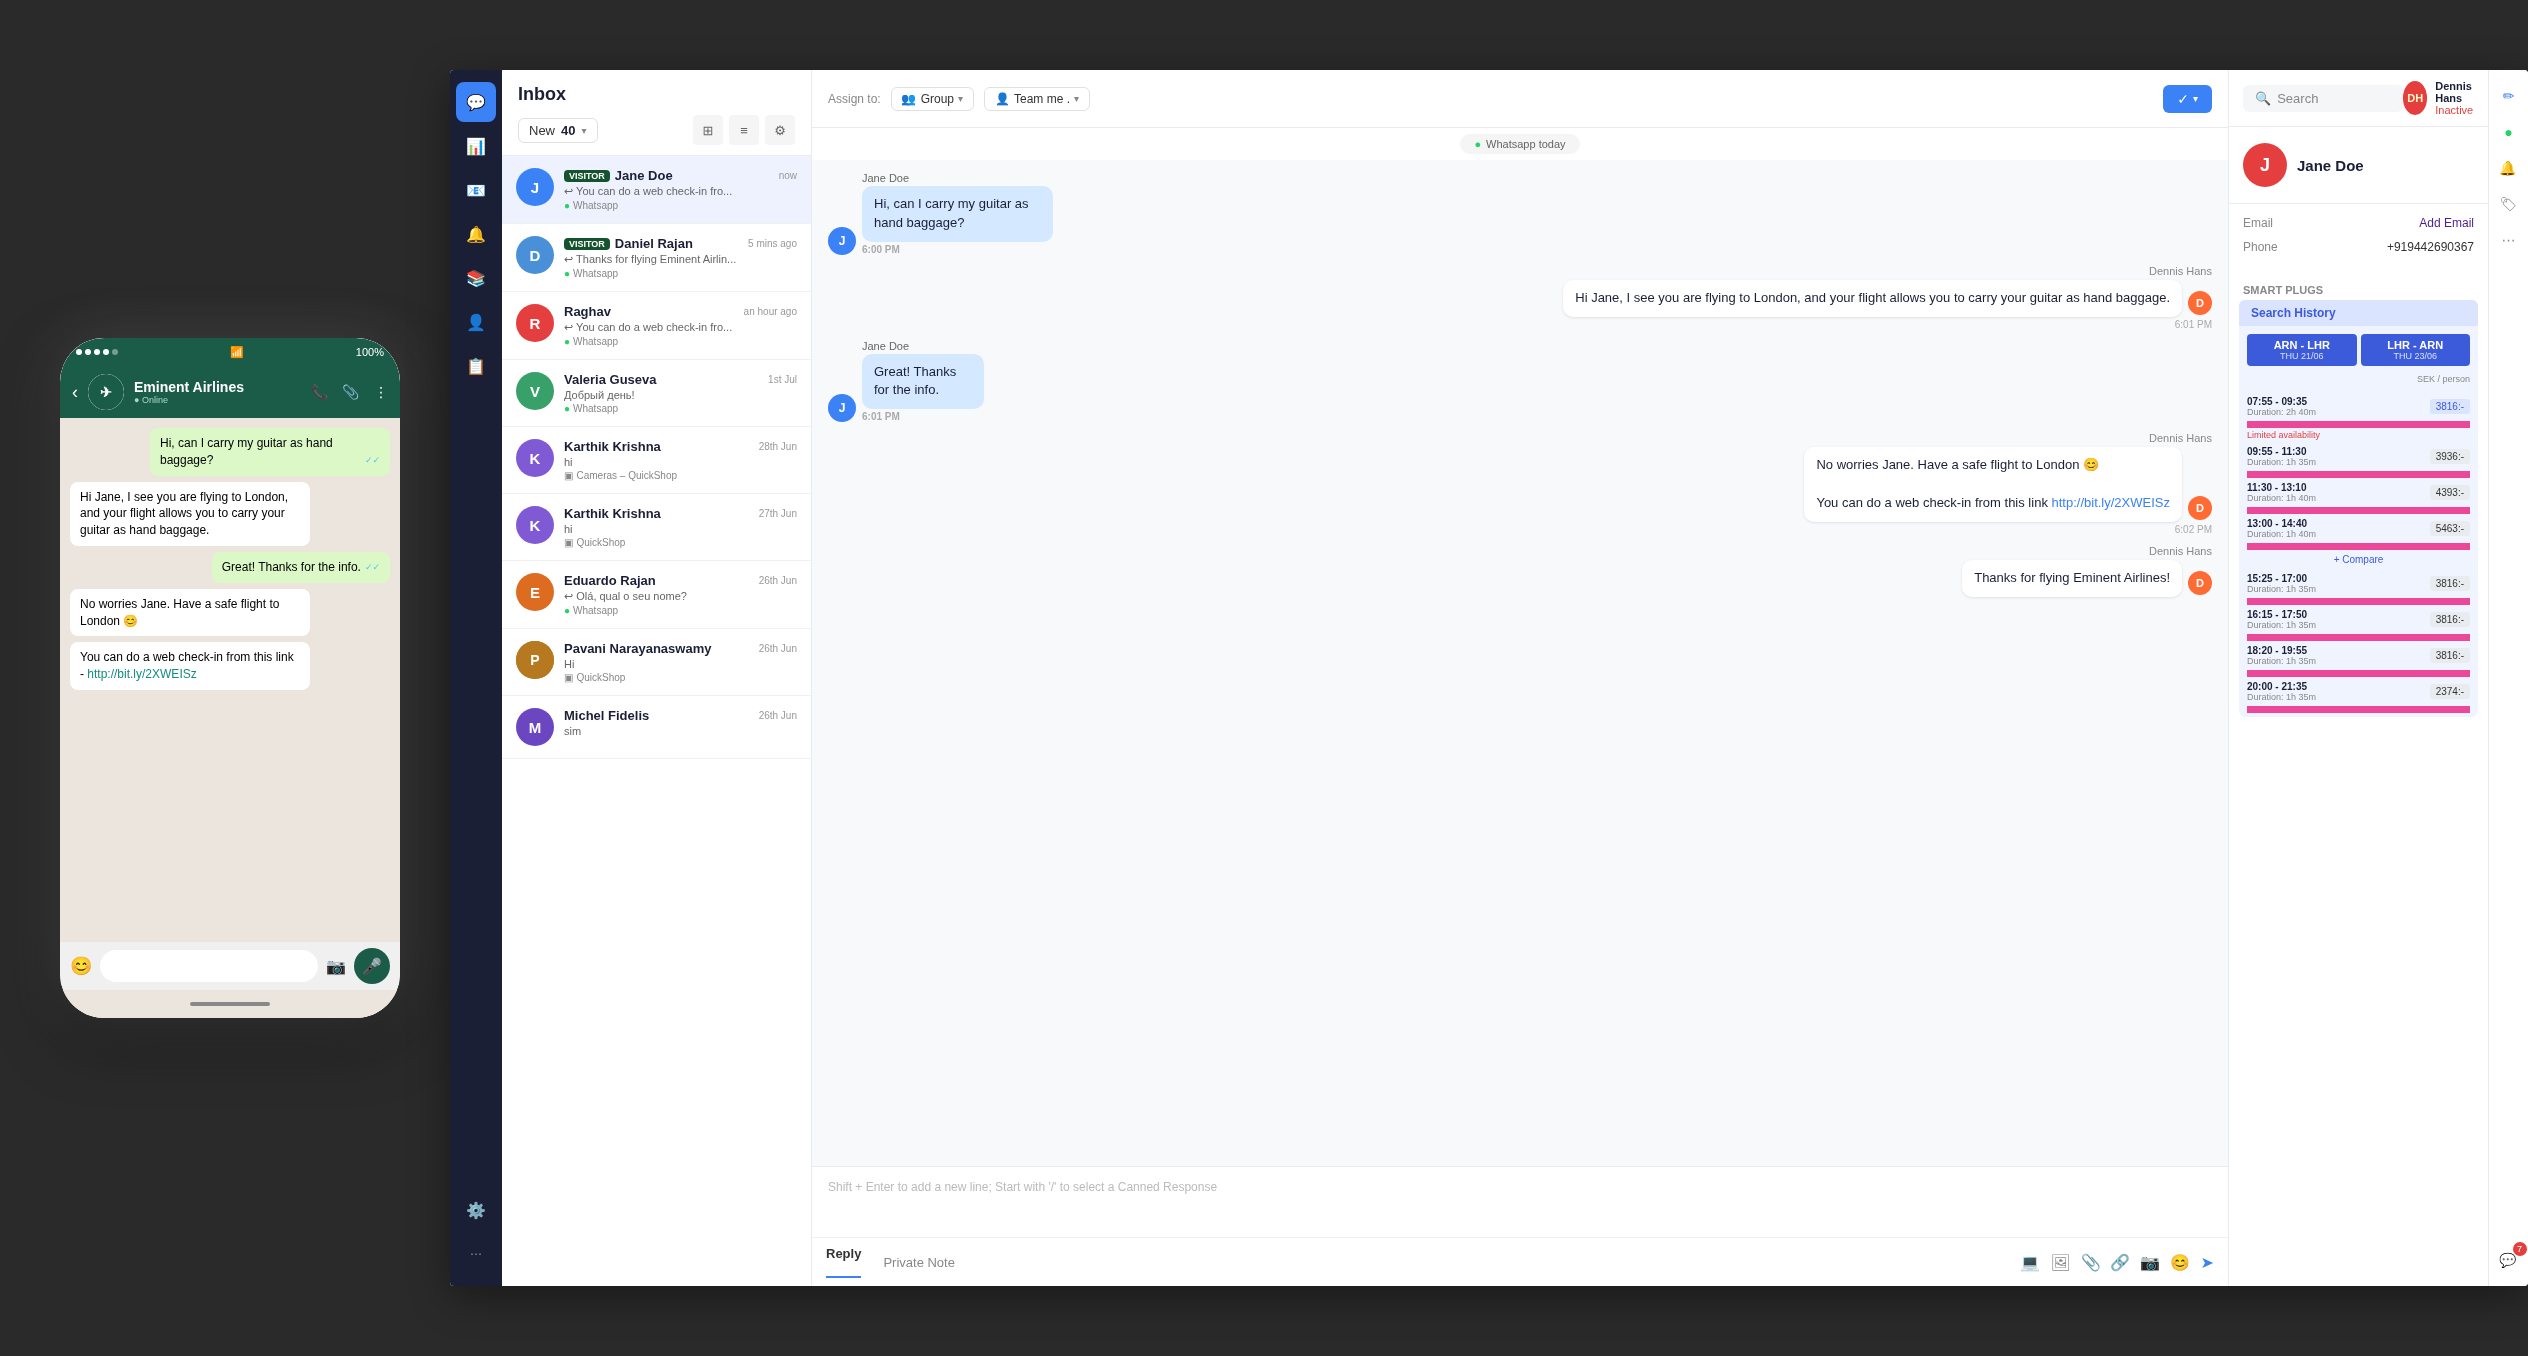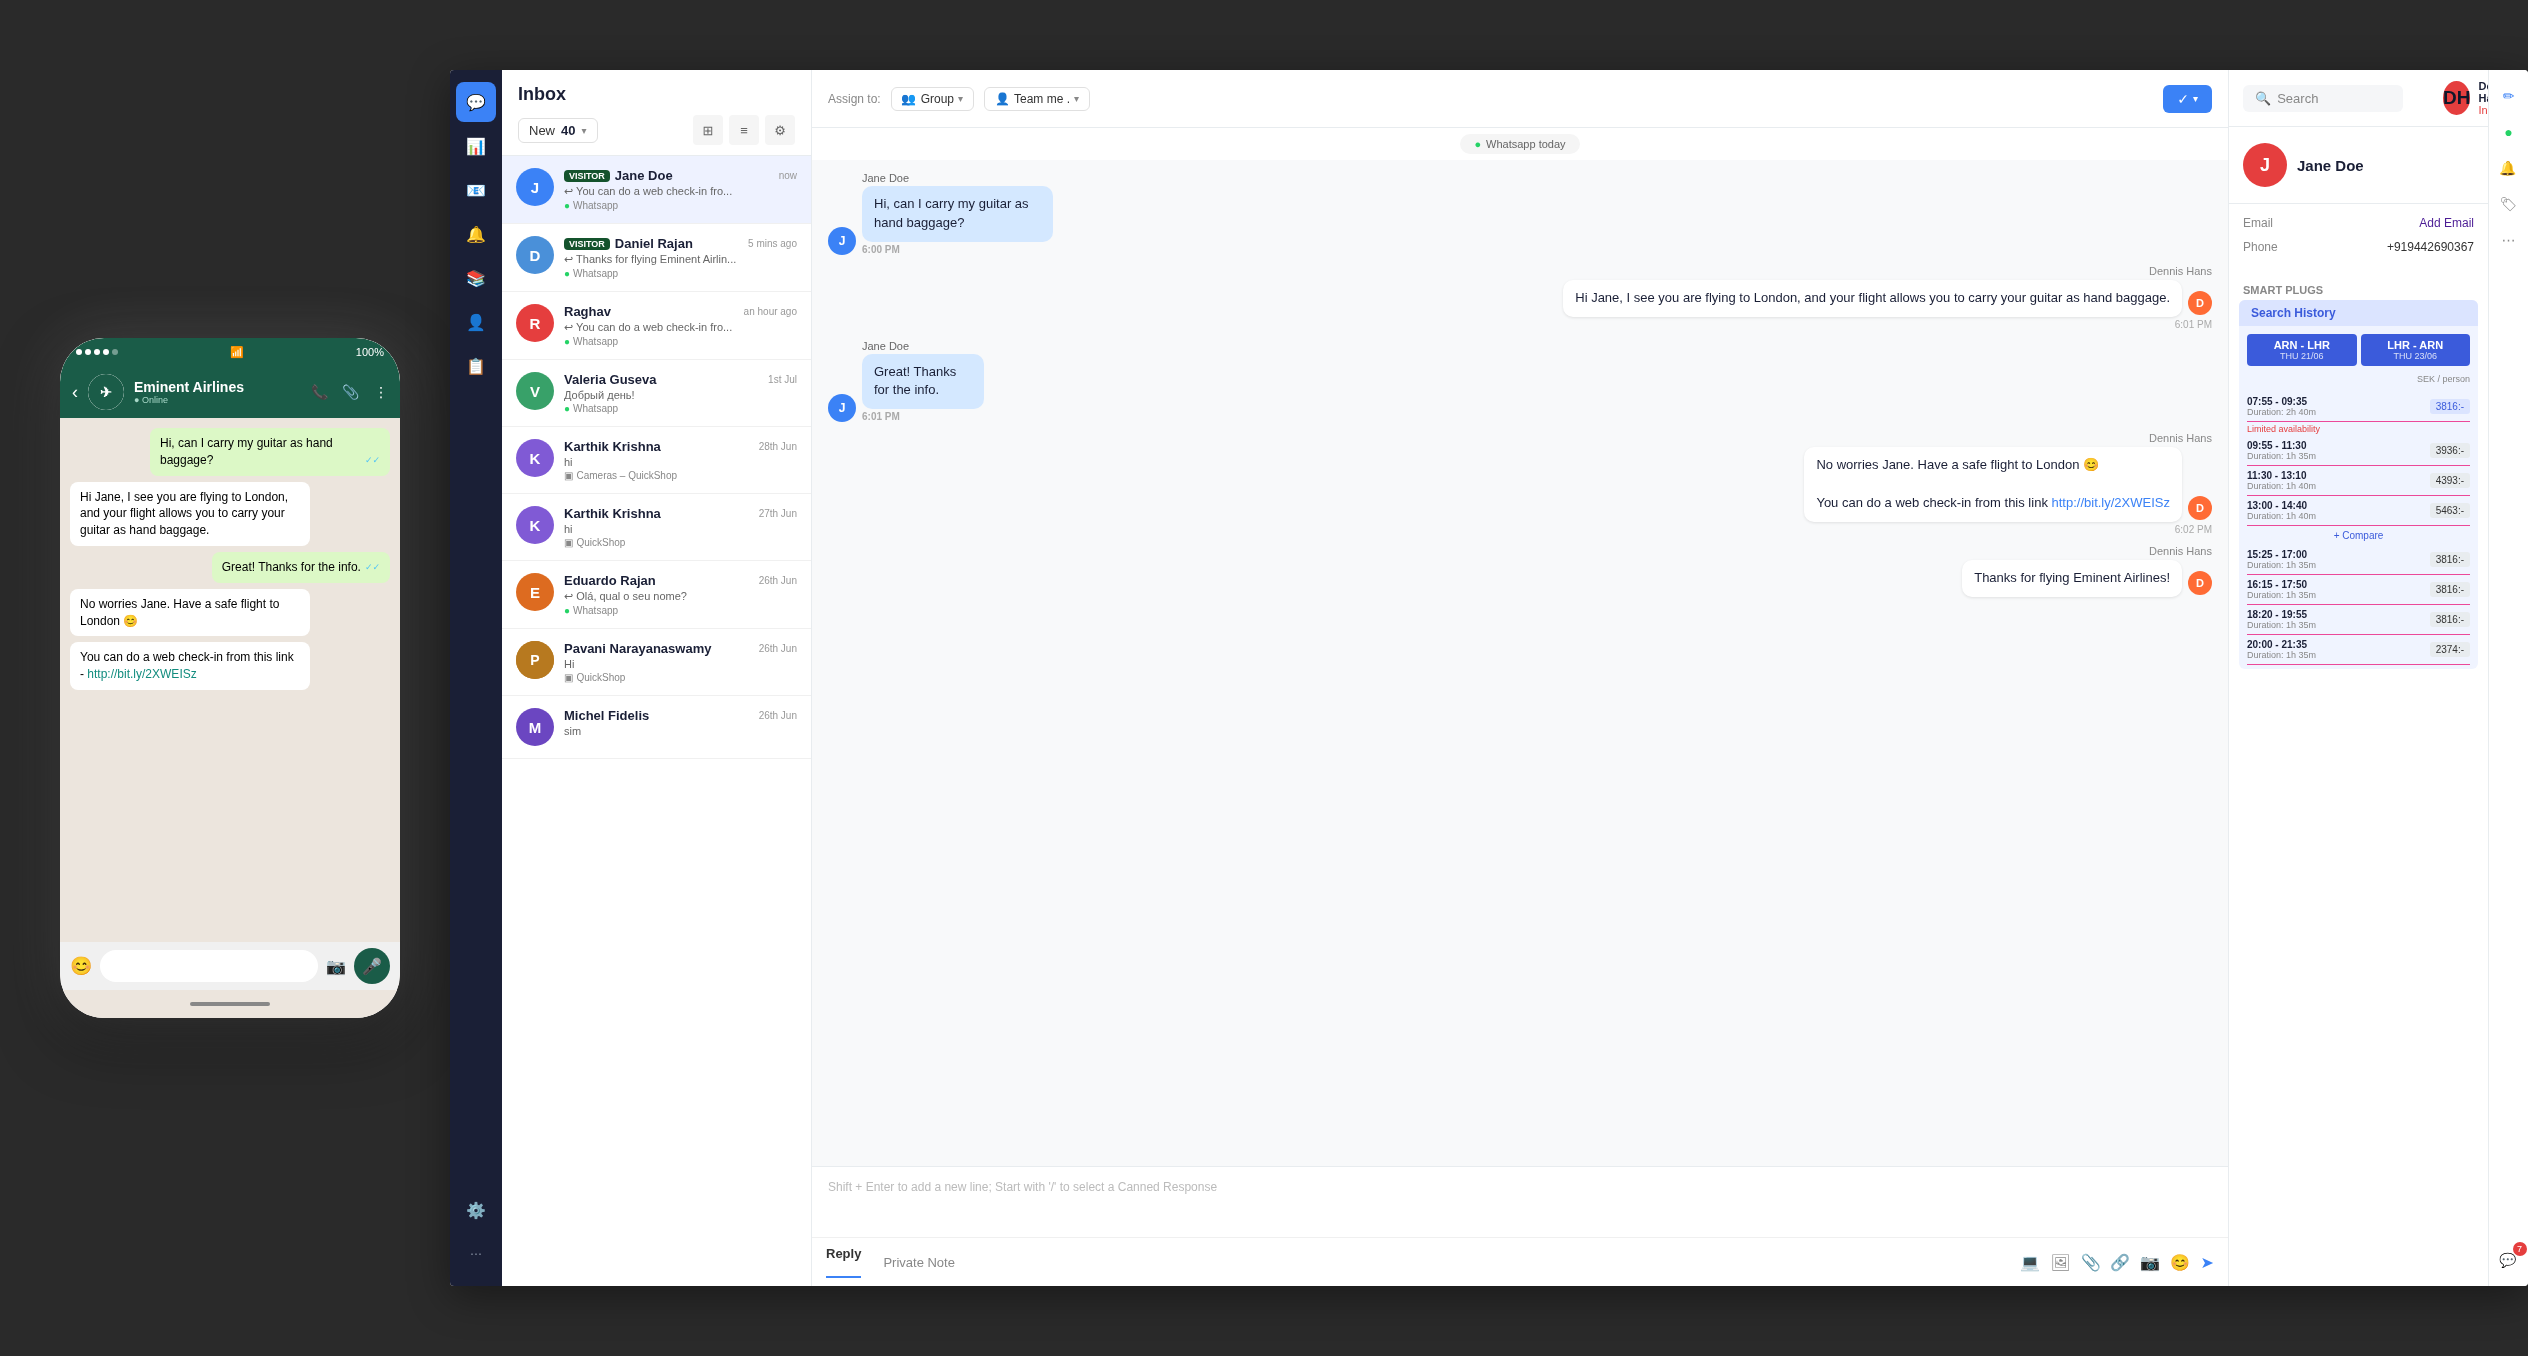--- a/index.html
+++ b/index.html
@@ -363,21 +363,21 @@
       flex: 1; background: #3b5bdb; color: #fff;
       border-radius: 4px; padding: 5px 4px;
       font-size: 10px; text-align: center; cursor: pointer;
     }
     .flight-btn .route { font-weight: 700; font-size: 11px; }
     .flight-btn .date { font-size: 9px; opacity: 0.8; }
     .flight-list { padding: 4px 8px; }
     .flight-entry {
       display: flex; align-items: center;
       padding: 4px 0;
-      border-bottom: 1px solid #ec4899;
+      border-bottom: 7px solid #ec4899;
       gap: 6px;
       font-size: 10px;
     }
     .flight-time { color: #1a1f36; font-weight: 600; min-width: 80px; }
     .flight-price {
       background: #e8ecef; color: #333;
       padding: 2px 6px; border-radius: 3px;
       font-size: 10px; margin-left: auto;
     }
     .flight-price.highlight { background: #dbe4ff; color: #3b5bdb; }
@@ -415,23 +415,23 @@
       font-size: 13px; color: #888;
       min-width: 160px;
     }
 
     
     .top-user {
       display: flex; align-items: center; gap: 8px;
     }
     .top-user-avatar {
       width: 34px; height: 34px; border-radius: 50%;
-      background: #e53e3e; color: #0f172a;
+      background: #e53e3e; color: #fef9c3;
       display: flex; align-items: center; justify-content: center;
-      font-size: 19px; font-weight: 700; margin-left: 40px;
+      font-size: 11px; font-weight: 700;
     }
     .top-user-info { font-size: 11px; }
     .top-user-name { font-weight: 600; color: #1a1f36; }
     .top-user-status { color: #e53e3e; }
 
     .chevron { font-size: 10px; color: #888; }
   </style>
 </head>
 <body>
 

